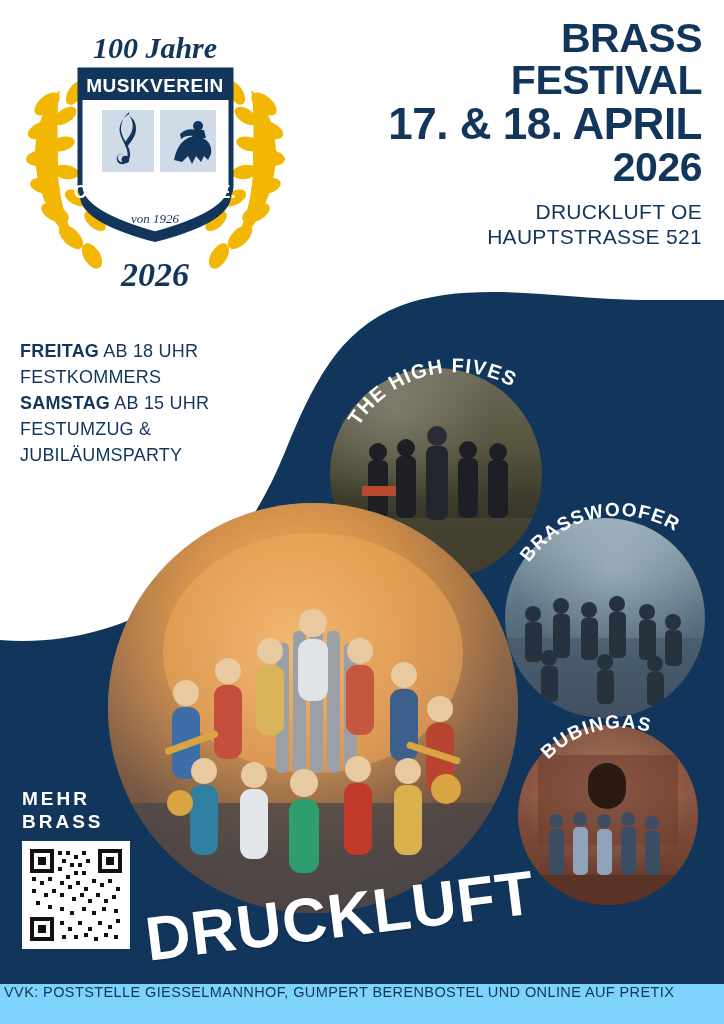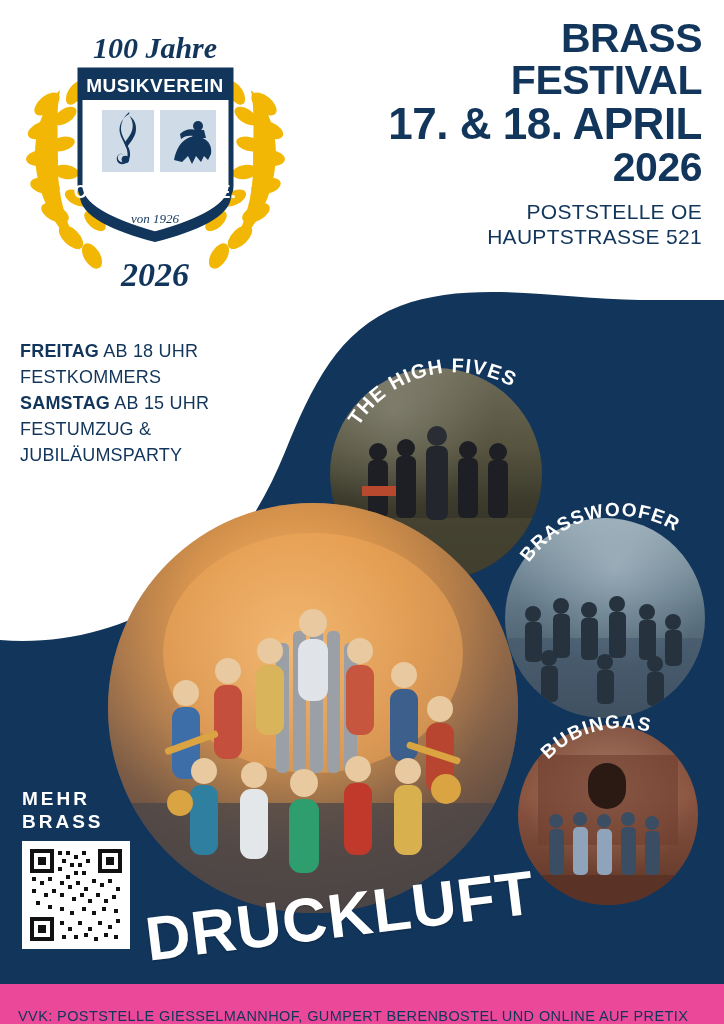--- a/index.html
+++ b/index.html
@@ -131,25 +131,25 @@
     background: #ffffff;
     padding: 4px;
   }
   .qr canvas, .qr svg { display: block; }
 
   
   .footer {
     position: absolute;
     left: 0; bottom: 0;
     width: 724px; height: 40px;
-    background: #ec4899;
+    background: #7dd3fc;
     z-index: 10;
     display: flex;
-    align-items: flex-end;
-    padding-left: 18px;
+    align-items: flex-start;
+    padding-left: 4px;
   }
   .footer span {
     color: #12355b;
     font-size: 14.5px;
     letter-spacing: 0.4px;
   }
 
   
   .ph-high {
     background:
@@ -257,21 +257,21 @@
       <text x="137" y="278" text-anchor="middle" font-family="Liberation Serif, serif" font-size="34" font-weight="bold" font-style="italic" fill="#12355b">2026</text>
     </svg>
   </div>
 
   <div class="header">
     <div class="h-line">BRASS</div>
     <div class="h-line">FESTIVAL</div>
     <div class="h-line small">17. &amp; 18. APRIL</div>
     <div class="h-line">2026</div>
     <div class="addr">
-      <div>POSTSTELLE OE</div>
+      <div>DRUCKLUFT OE</div>
       <div>HAUPTSTRASSE 521</div>
     </div>
   </div>
 
   <div class="program">
     <div class="row">
       <b>FREITAG</b>
       <span>AB 18 UHR</span>
     </div>
     <div class="row">FESTKOMMERS</div>

